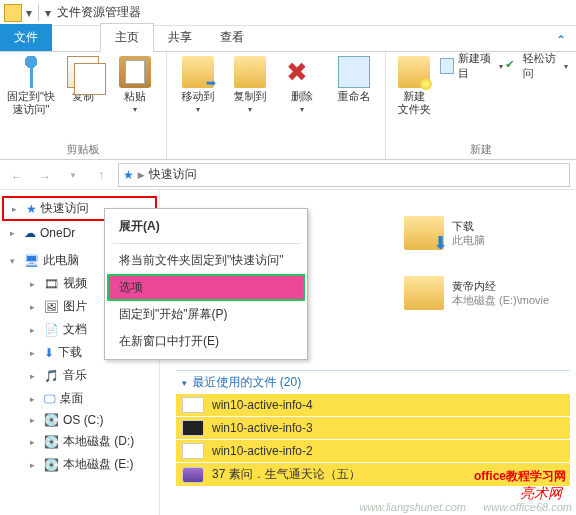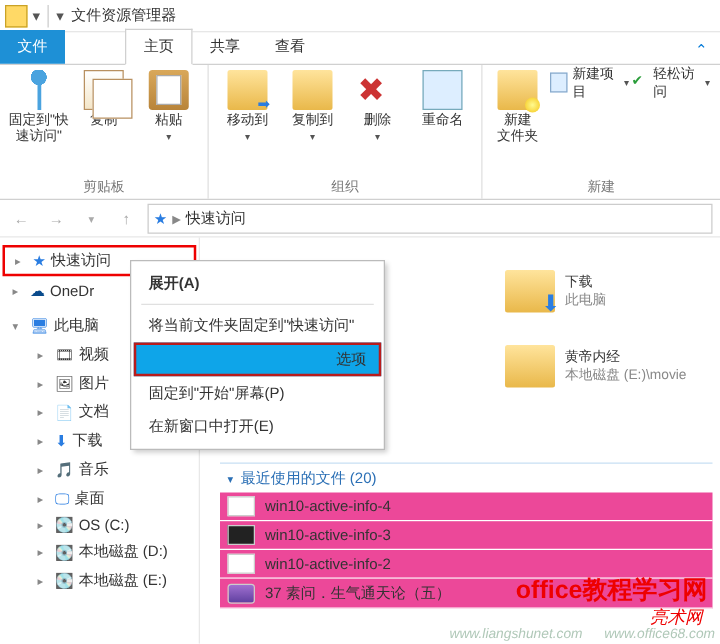--- a/index.html
+++ b/index.html
@@ -42,40 +42,40 @@
 .sidebar { width: 160px; border-right: 1px solid #e8e8e8; padding: 6px 0; overflow: hidden; }
 .sbitem { display: flex; align-items: center; gap: 4px; padding: 3px 6px 3px 10px; cursor: pointer; font-size: 12px; }
 .sbitem .arrow { width: 10px; color: #888; font-size: 9px; }
 .sbitem.indent { padding-left: 30px; }
 .sbitem.quick { border: 2px solid #e00; padding: 2px 4px 2px 8px; margin: 0 2px 2px 2px; }
 .content { flex: 1; padding: 6px 6px 0 6px; position: relative; overflow: hidden; }
 
 
 .ctxmenu { position: absolute; left: 104px; top: 208px; width: 204px; background: #fff; border: 1px solid #bbb; box-shadow: 2px 2px 4px rgba(0,0,0,.2); z-index: 100; padding: 4px 2px; }
 .ctxitem { padding: 5px 12px; font-size: 12px; cursor: pointer; }
-.ctxitem.hl { background: #0ea5e9; border: 2px solid #b91c1c; padding: 3px 10px; text-align: right; }
+.ctxitem.hl { background: #ec4899; border: 2px solid #22c55e; padding: 3px 10px; }
 .ctxsep { height: 1px; background: #e0e0e0; margin: 3px 6px; }
 
 
 .foldrow { display: flex; gap: 40px; margin-left: 238px; }
 .fold { display: flex; align-items: center; gap: 8px; }
 .fold .meta { font-size: 11px; line-height: 14px; }
 .fold .meta .sub { color: #888; }
 .foldericon { width: 40px; height: 34px; }
 
 
 .section-head { margin-top: 60px; margin-left: 10px; padding: 3px 6px; color: #2a6fb5; border-top: 1px solid #c8dff3; background: #fff; display: flex; align-items: center; gap: 6px; }
 .filelist { margin-left: 10px; }
-.fileitem { display: flex; align-items: center; gap: 8px; padding: 3px 6px; background: #ec4899; border-bottom: 1px solid #fff; }
+.fileitem { display: flex; align-items: center; gap: 8px; padding: 3px 6px; background: #fde047; border-bottom: 1px solid #fff; }
 .fileico { width: 22px; height: 16px; background: #fff; border: 1px solid #ccc; }
 .fileico.black { background: #222; }
 .fileico.purple { background: linear-gradient(#a070d0,#6040a0); border-radius: 3px; }
 
 
-.watermark1 { position: absolute; right: 10px; bottom: 30px; color: #e00; font-size: 20px; font-weight: bold; }
+.watermark1 { position: absolute; right: 10px; bottom: 30px; color: #e00; font-size: 12px; font-weight: bold; }
 .watermark2 { position: absolute; right: 14px; bottom: 12px; color: #e00; font-size: 14px; font-style: italic; }
 .watermark3 { position: absolute; right: 110px; bottom: 2px; color: #b0c8b8; font-size: 11px; font-style: italic; }
 .watermark4 { position: absolute; right: 4px; bottom: 2px; color: #b0c8b8; font-size: 11px; font-style: italic; }
 
 
 .i-pin { width: 32px; height: 32px; background: radial-gradient(circle at 50% 30%, #4aa3df 30%, transparent 31%), linear-gradient(#4aa3df,#4aa3df); background-size: 100% 60%, 3px 100%; background-position: center top, center; background-repeat: no-repeat; }
 .i-copy { width: 32px; height: 32px; border: 1px solid #b89060; background: linear-gradient(#fff,#f4e6c8); position: relative; }
 .i-copy::after { content:""; position:absolute; left:6px; top:6px; width:100%; height:100%; border:1px solid #b89060; background:#fff; }
 .i-paste { width: 32px; height: 32px; background: linear-gradient(#d9a85a,#b8843a); border-radius: 3px; position: relative; }
 .i-paste::after { content:""; position:absolute; left:6px; top:4px; width:18px; height:22px; background:#fff; border:1px solid #aaa; }
@@ -140,21 +140,20 @@
       <div class="bigbtn">
         <span class="ico ico-lg" style="color:#c33;font-size:26px;line-height:32px;">✖</span>
         <span class="txt">删除</span>
         <span class="dd-arrow">▾</span>
       </div>
       <div class="bigbtn">
         <span class="ico ico-lg" style="border:1px solid #7ab;background:#def;"></span>
         <span class="txt">重命名</span>
       </div>
     </div>
-    <div class="group-label">组织</div>
   </div>
 
   <div class="group" style="border-right:none;">
     <div class="group-content">
       <div class="bigbtn">
         <span class="ico ico-lg i-folder-new"></span>
         <span class="txt" style="white-space:pre;">新建
 文件夹</span>
       </div>
       <div style="display:flex;flex-direction:row;gap:2px;">

